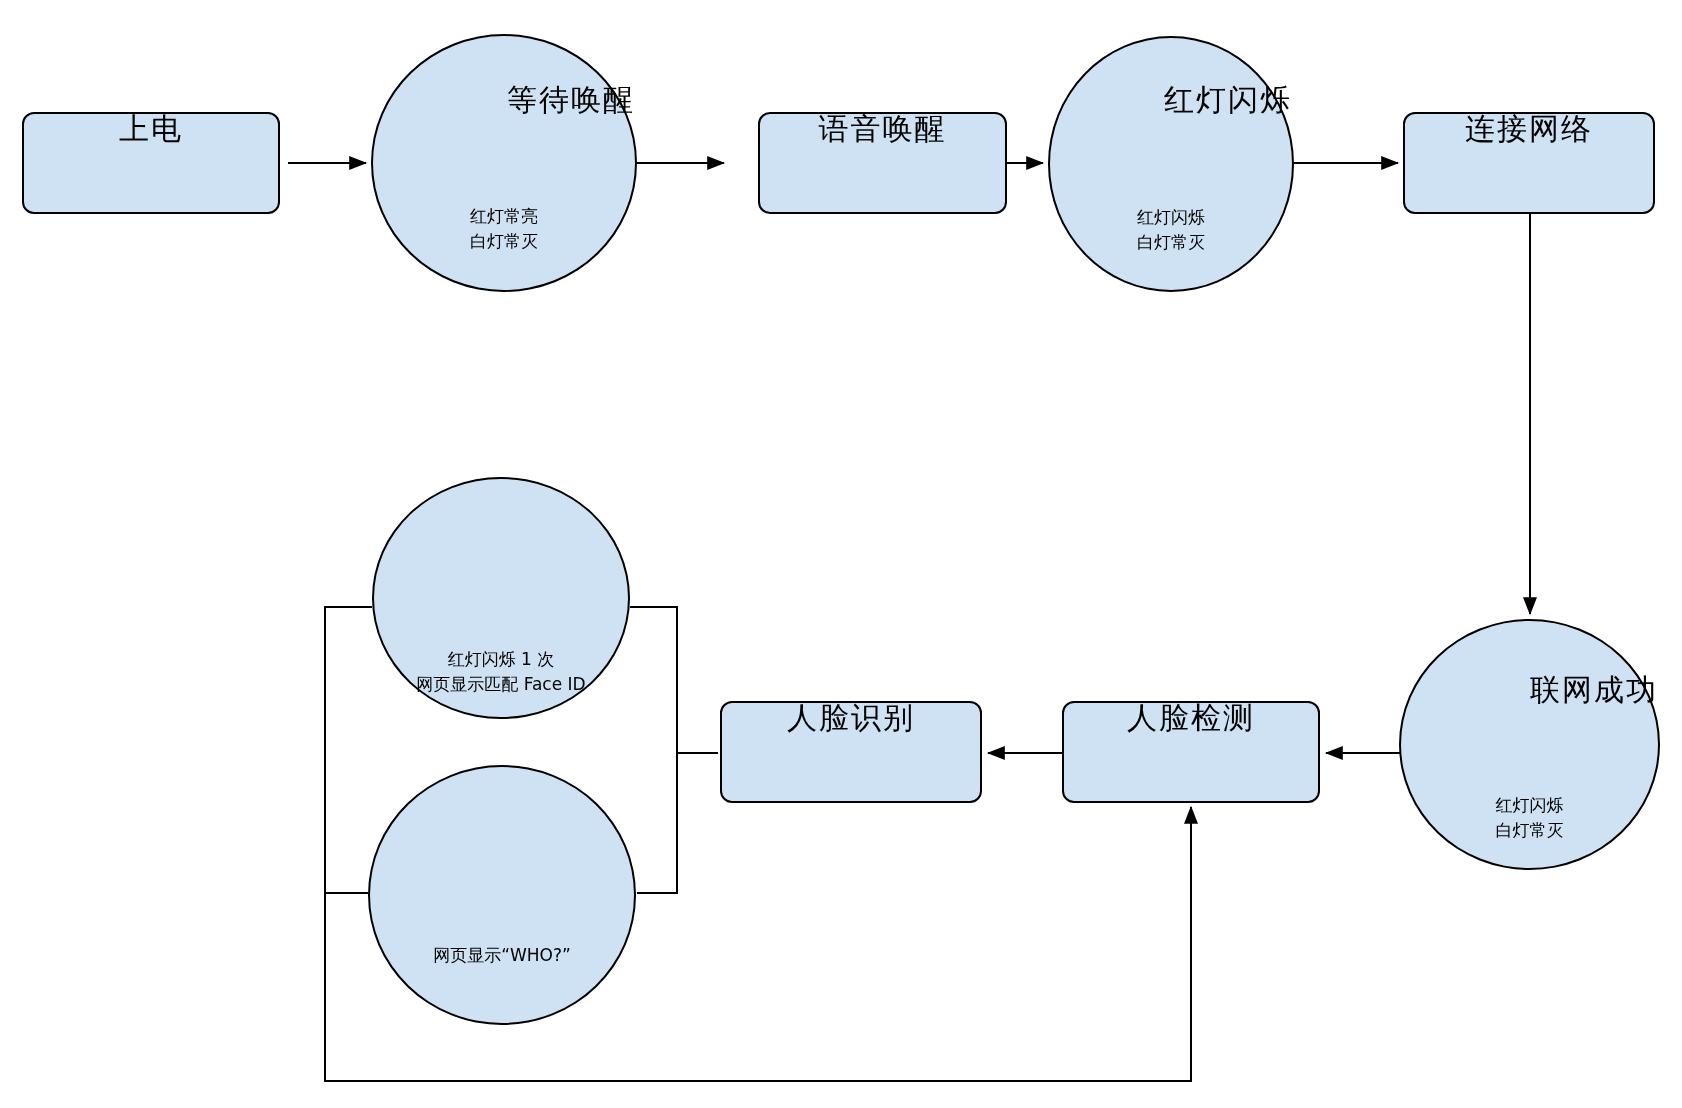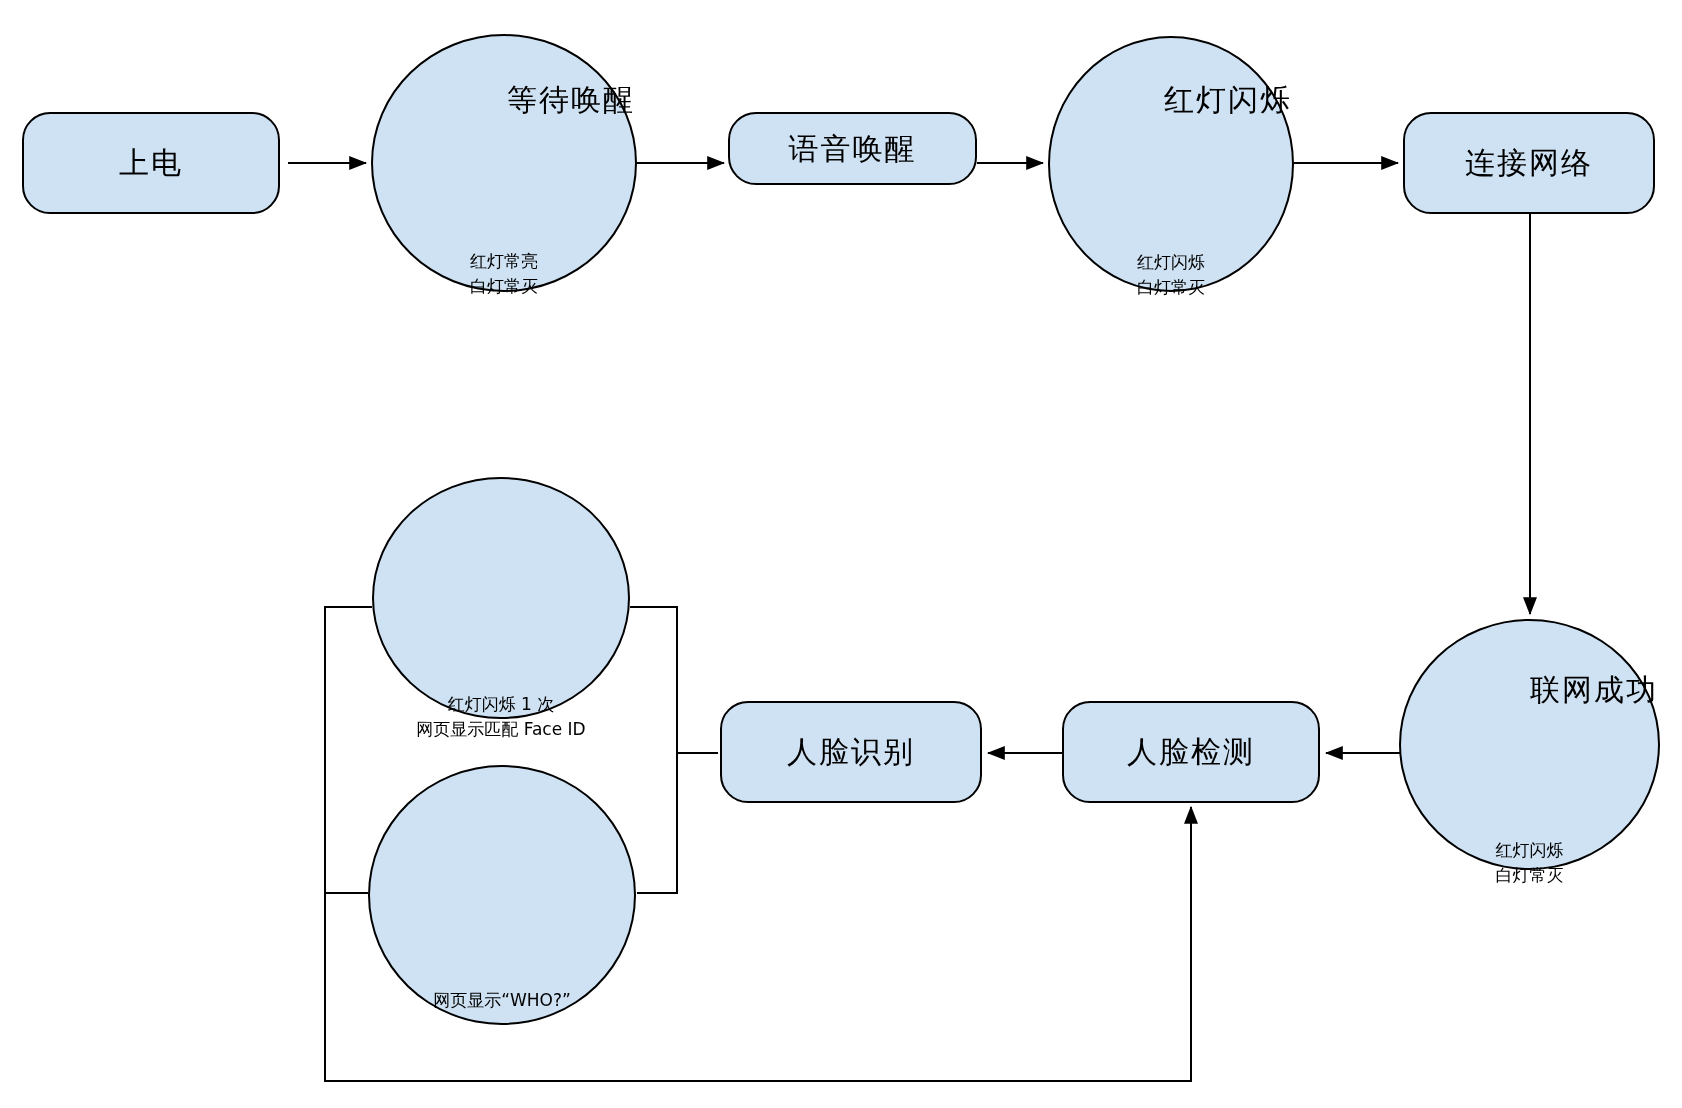--- a/index.html
+++ b/index.html
@@ -3,36 +3,36 @@
 <meta charset="utf-8">
 <style>
   html,body{margin:0;padding:0;background:#ffffff;}
   body{width:1682px;height:1108px;overflow:hidden;
        font-family:"DejaVu Sans","Liberation Sans",sans-serif;color:#000;}
   #canvas{position:relative;width:1682px;height:1108px;background:#ffffff;}
   #wires{position:absolute;left:0;top:0;z-index:1;}
   .rbox{
     position:absolute;z-index:2;box-sizing:border-box;
     background:var(--fill,#cfe2f3);border:2px solid var(--stroke,#000);
-    border-radius:28px;display:flex;align-items:center;justify-content:center;
+    border-radius:12px;display:flex;justify-content:center;
   }
   .blabel{font-size:30px;letter-spacing:2px;line-height:1;}
   .ellipse{
     position:absolute;z-index:2;box-sizing:border-box;
     background:var(--fill,#cfe2f3);border:2px solid var(--stroke,#000);
     border-radius:50%;
   }
   .etitle{
     position:absolute;left:0;right:0;text-align:right;
     font-size:30px;letter-spacing:2px;line-height:1;
     transform:translateY(-50%);
   }
   .esub{
     position:absolute;left:0;right:0;text-align:center;
-    font-size:17px;line-height:25px;margin-top:45px;
+    font-size:17px;line-height:25px;
   }
 </style>
 </head>
 <body>
 
 <div id="canvas">
 
   <svg id="wires" width="1682" height="1108" viewBox="0 0 1682 1108">
     <defs>
       <marker id="arr" markerWidth="9" markerHeight="7" refX="8.4" refY="3.5" orient="auto">
@@ -61,21 +61,21 @@
   </div>
 
   <div class="ellipse" style="left:371px;top:34px;width:266px;height:258px">
     <div class="etitle" style="top:64px">等待唤醒</div>
     <div class="esub" style="top:168px">
       <div>红灯常亮</div>
       <div>白灯常灭</div>
     </div>
   </div>
 
-  <div class="rbox" style="left:728px;top:112px;width:249px;height:73px">
+  <div class="rbox" style="left:758px;top:112px;width:249px;height:102px">
     <div class="blabel">语音唤醒</div>
   </div>
 
   <div class="ellipse" style="left:1048px;top:36px;width:246px;height:256px">
     <div class="etitle" style="top:62px">红灯闪烁</div>
     <div class="esub" style="top:167px">
       <div>红灯闪烁</div>
       <div>白灯常灭</div>
     </div>
   </div>

